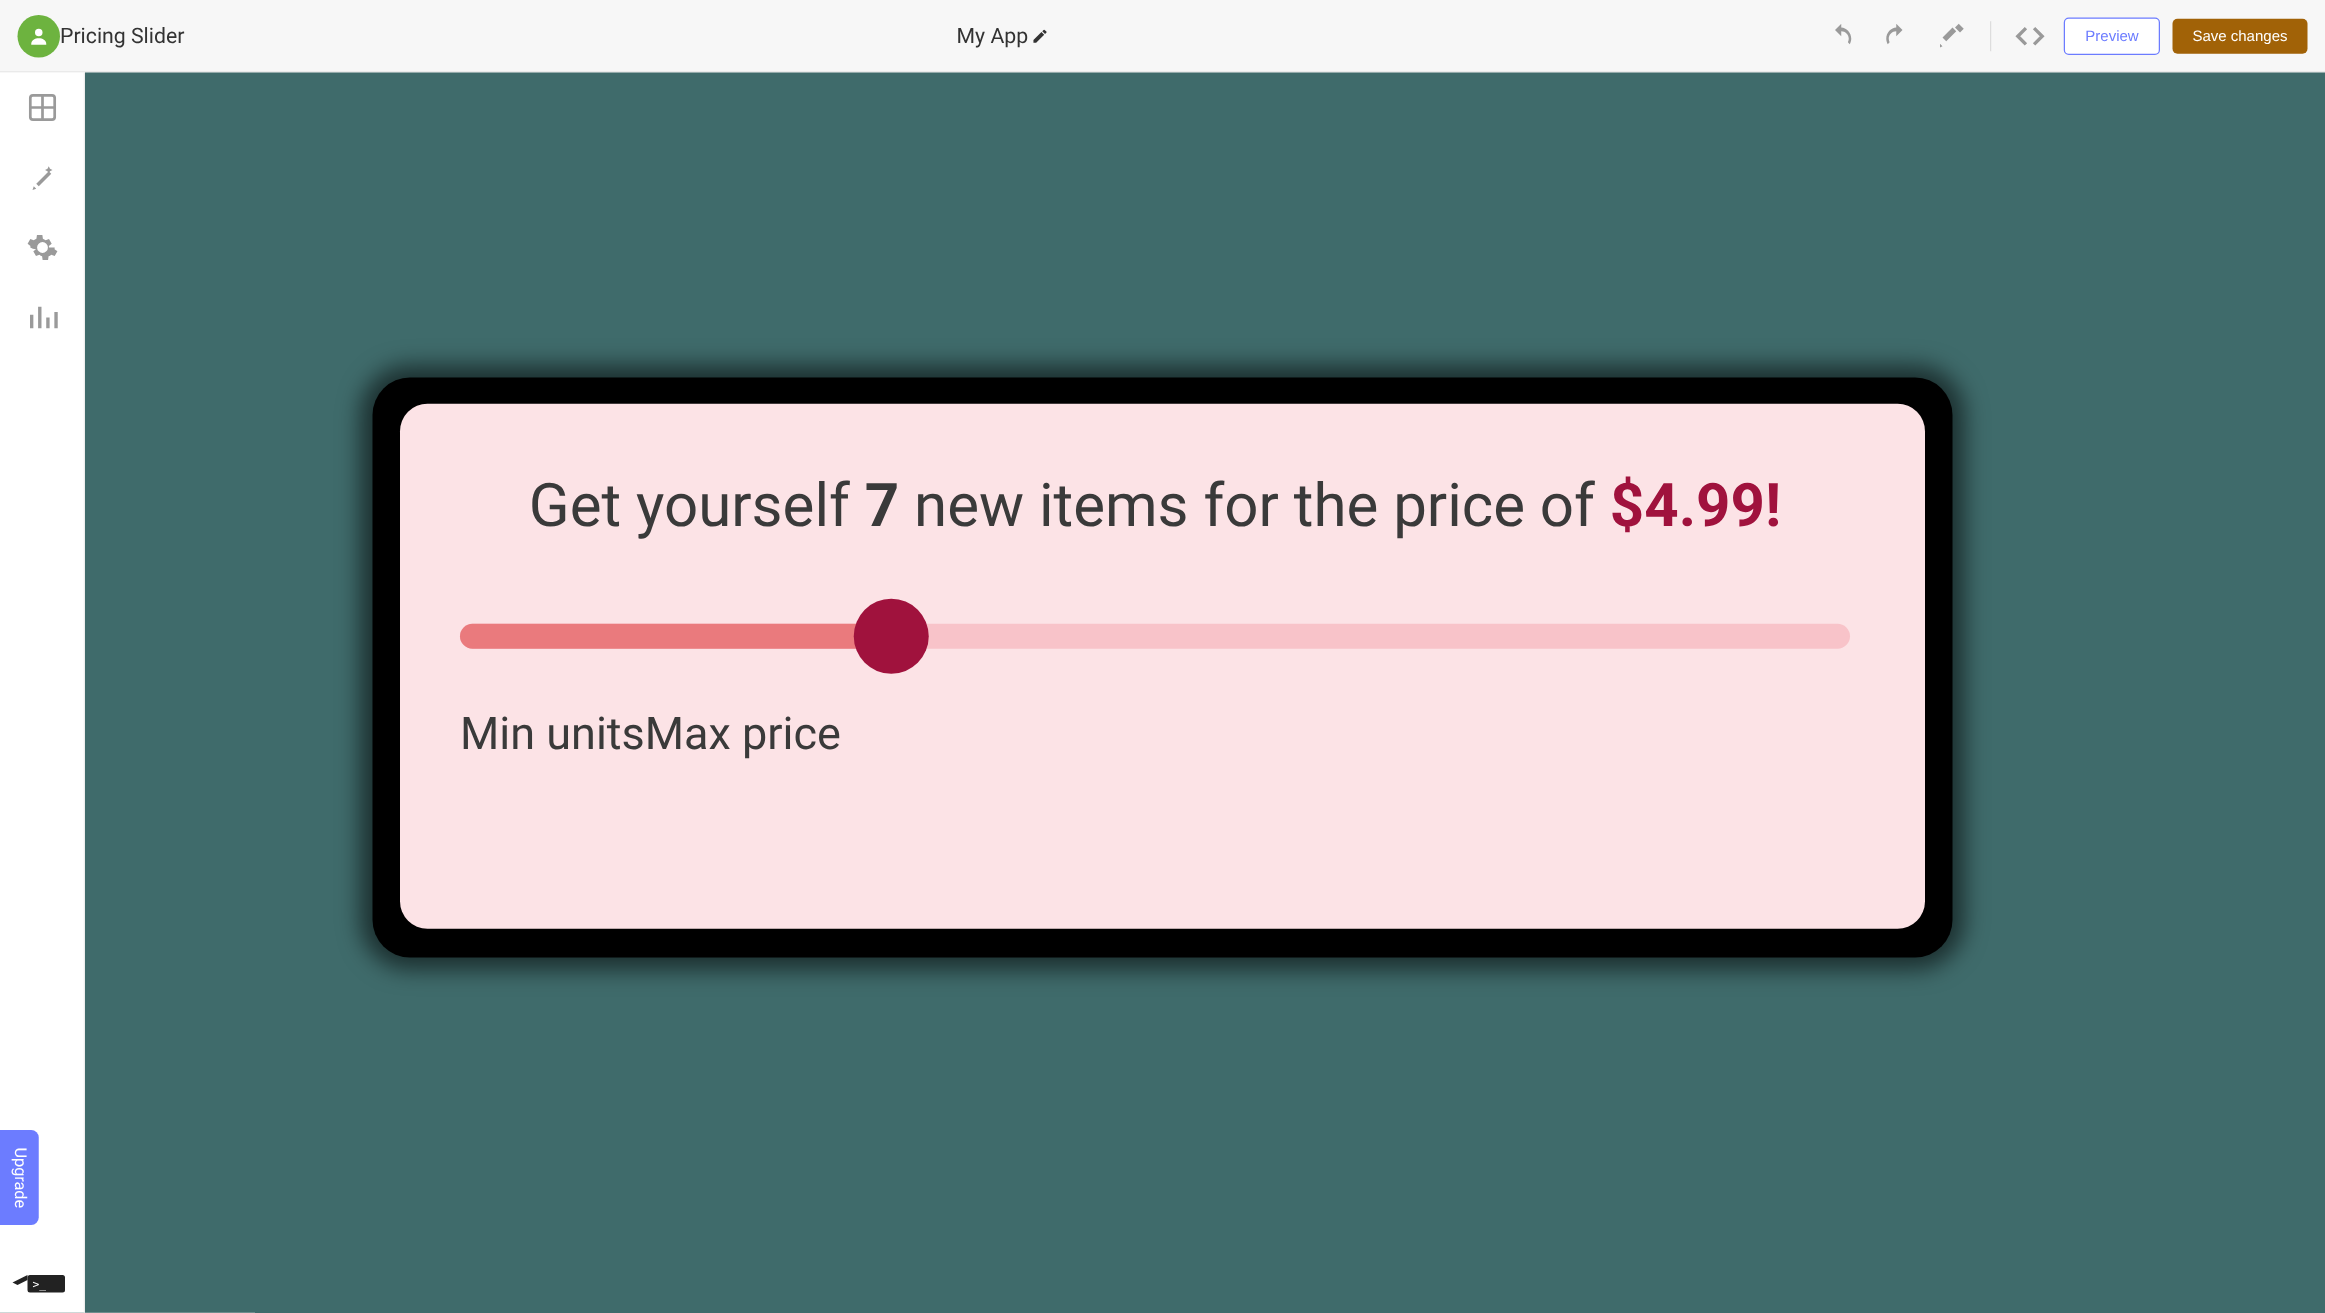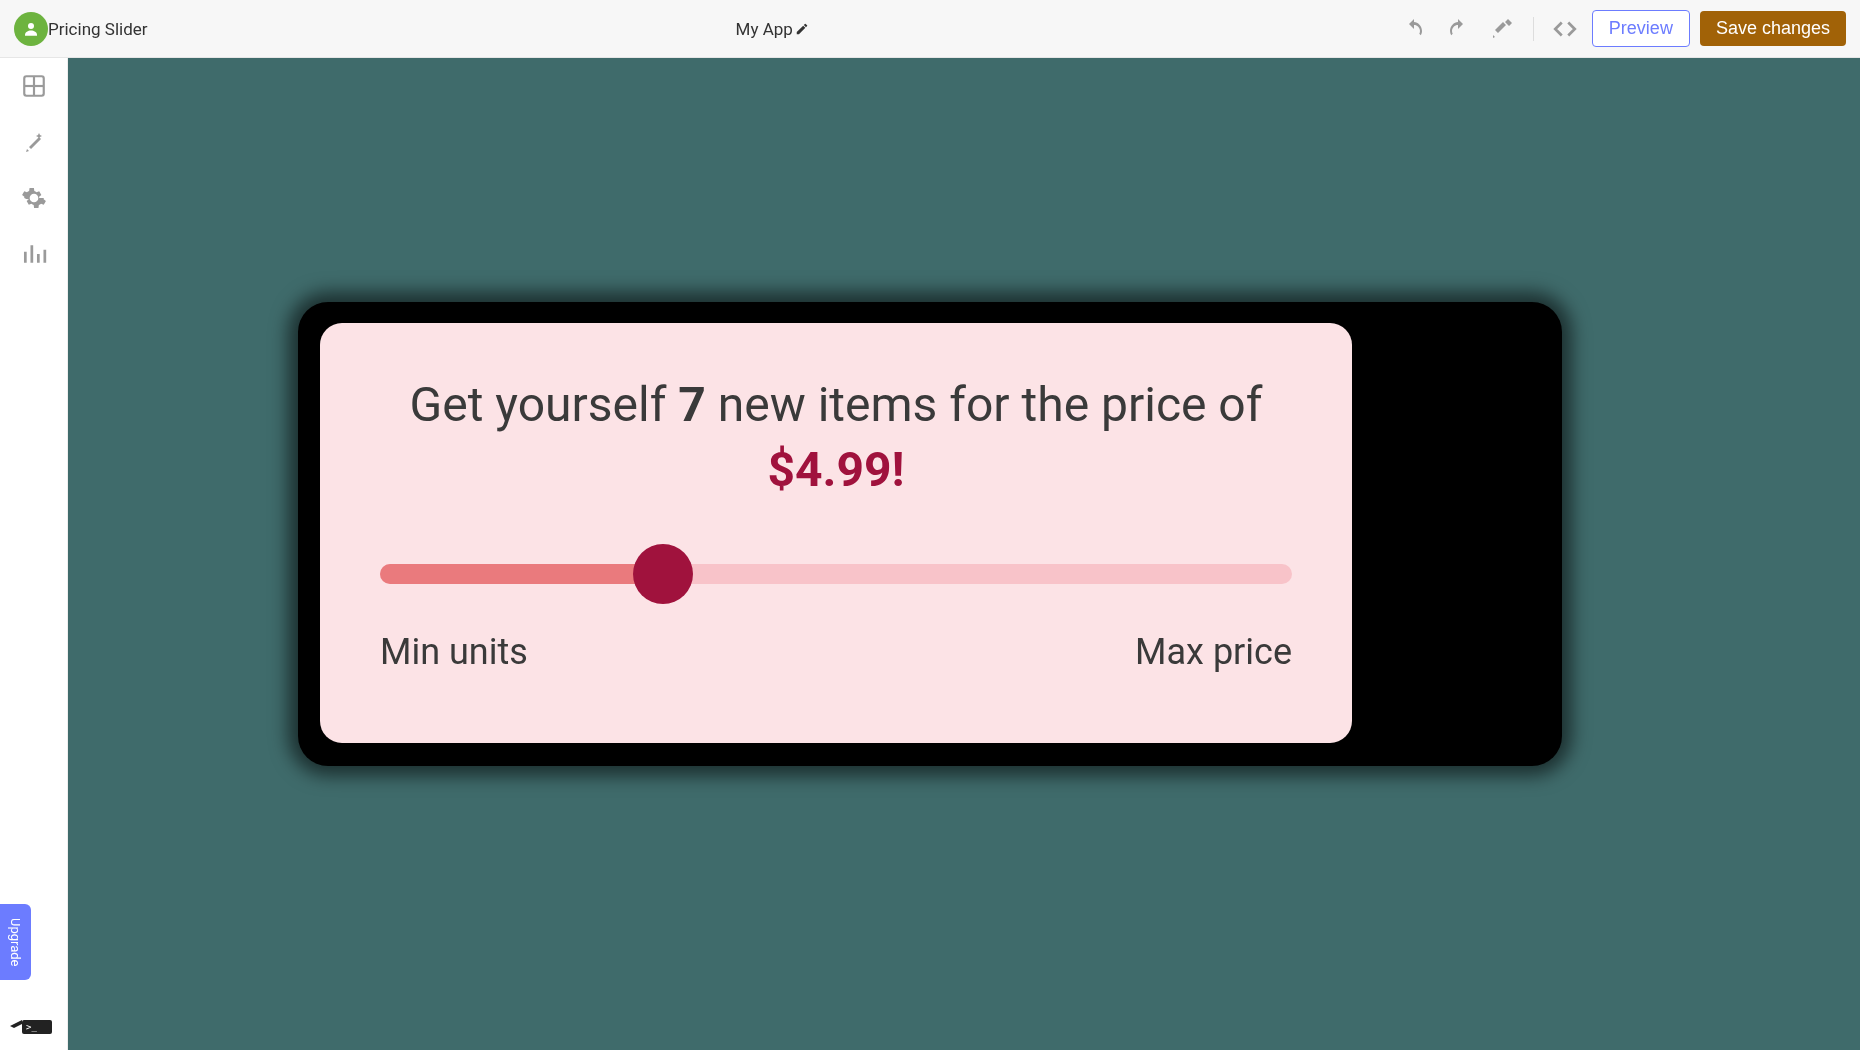--- a/index.html
+++ b/index.html
@@ -54,21 +54,21 @@
       cursor: pointer;
       border-radius: 4px;
     }
     .divider {
       width: 1px; height: 24px; background: #ddd;
       margin: 0 4px;
     }
     .btn {
       padding: 7px 16px;
       border-radius: 4px;
-      font-size: 18px;
+      font-size: 12px;
       cursor: pointer;
       border: none;
     }
     .btn-outline {
       background: #fff;
       border: 1px solid #6c7cff;
       color: #6c7cff;
     }
     .btn-primary {
       background: #a16207;
@@ -117,25 +117,25 @@
       left: 68px; top: 58px; right: 0; bottom: 0;
       background: #3f6b6b;
       display: flex;
       align-items: flex-start;
       justify-content: flex-start;
     }
     .card {
       position: absolute;
       left: 252px;
       top: 265px;
-      width: 1032px;
+      width: 1220px;
       height: 420px;
       background: #fce3e6;
       border-radius: 22px;
-      padding: 50px 60px 40px 60px;
+      padding: 50px 60px 40px 48px;
     }
     
     .card-outer {
       position: absolute;
       left: 230px;
       top: 244px;
       width: 1264px;
       height: 464px;
       border-radius: 30px;
       background: #000;
@@ -184,21 +184,21 @@
       left: 31%;
       top: 50%;
       transform: translate(-50%, -50%);
       width: 60px; height: 60px;
       border-radius: 50%;
       background: #a0123d;
       cursor: grab;
     }
     .slider-labels {
       display: flex;
-      justify-content: space-between;
+      justify-content: flex-start;
       font-size: 36px;
       color: #3a3a3a;
       margin-top: 32px;
     }
   </style>
 </head>
 <body>
 
 <div class="header">
   <div class="header-left">

